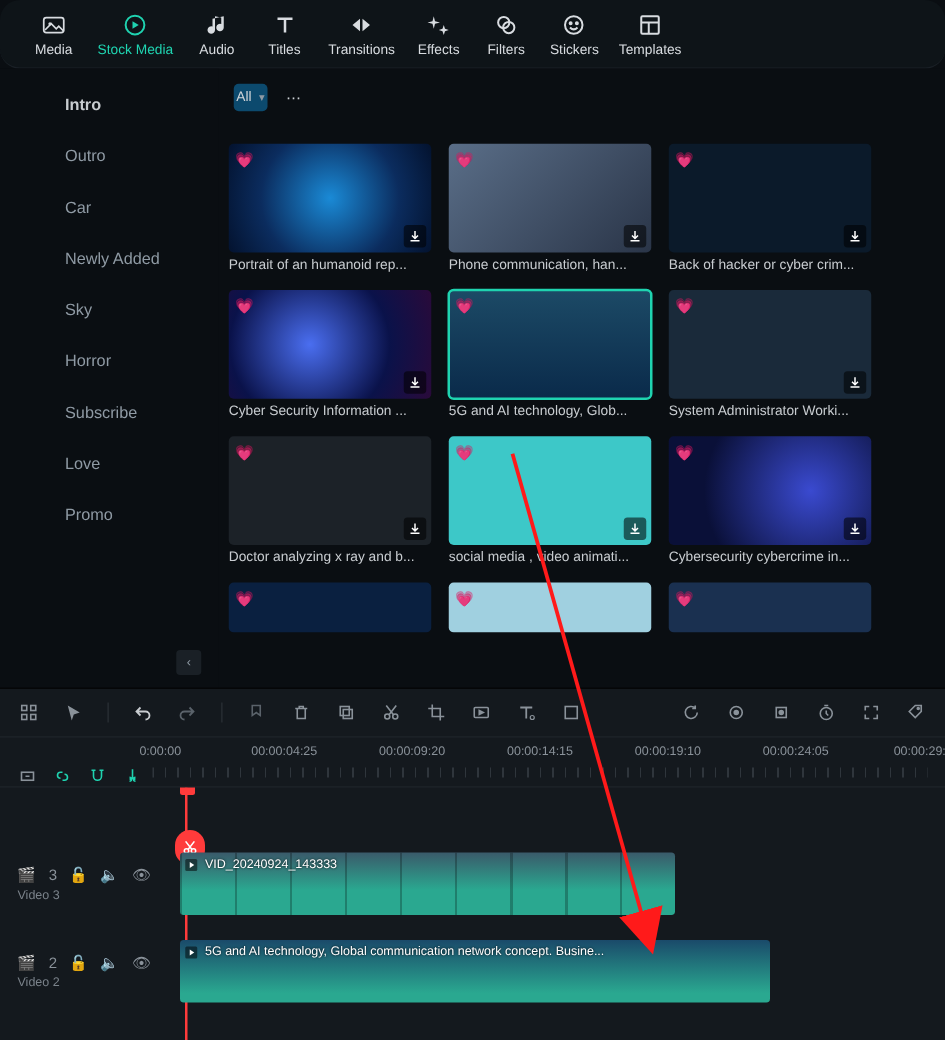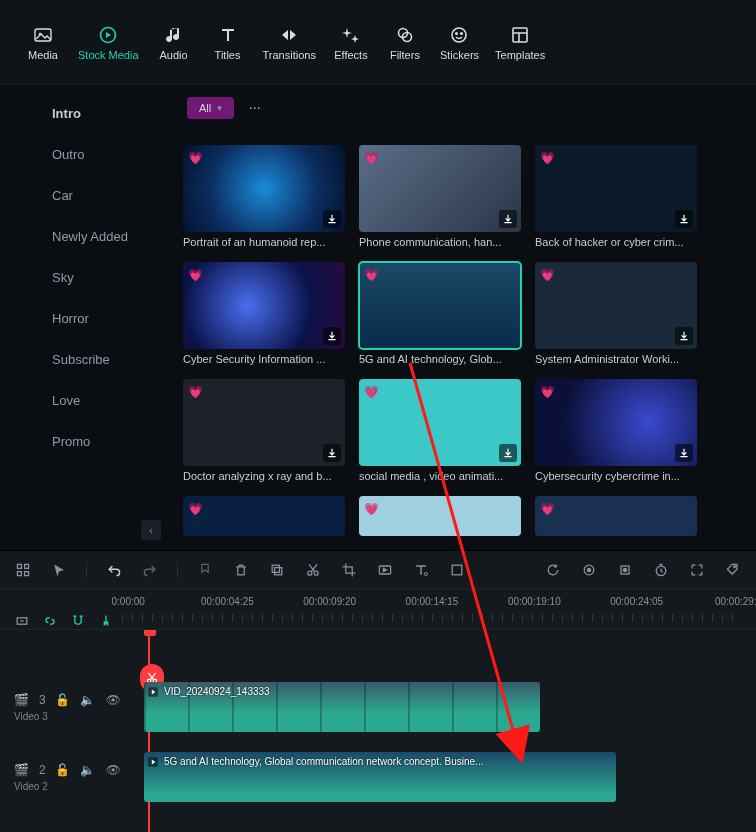--- a/index.html
+++ b/index.html
@@ -1,38 +1,38 @@
 <!DOCTYPE html>
 <html><head>
 <meta charset="utf-8">
 <style>
 * { margin: 0; padding: 0; box-sizing: border-box; }
 body { background: #0a0e12; color: #d0d4d8; font-family: -apple-system, BlinkMacSystemFont, "Segoe UI", Arial, sans-serif; font-size: 12px; width: 756px; height: 832px; overflow: hidden; display: flex; flex-direction: column; }
 
 
-.topnav { display: flex; gap: 4px; padding: 23px 18px; background: #0e1418; border-bottom: 1px solid #1a2026; }
+.topnav { display: flex; gap: 4px; padding: 8px 18px; background: #0e1418; border-bottom: 1px solid #1a2026; border-radius: 16px; }
 .topnav .nav-item { display: flex; flex-direction: column; align-items: center; gap: 4px; padding: 2px 6px 0; cursor: pointer; color: #d8dce0; min-width: 50px; }
 .topnav .nav-item .ico { width: 20px; height: 20px; display: flex; align-items: center; justify-content: center; }
 .topnav .nav-item .lbl { font-size: 11px; }
 .topnav .nav-item.active { color: #1fd3b0; }
 
 
 .mid { display: flex; flex: 1; min-height: 0; background: #0a0e12; }
 .sidebar { width: 175px; background: #0a0e12; display: flex; flex-direction: column; position: relative; }
 .sidebar-list { display: flex; flex-direction: column; padding: 8px 0 0 0; overflow: hidden; margin-left: 24px; }
 .sidebar-list .item { padding: 13px 28px; color: #8f9aa4; cursor: pointer; font-size: 13px; }
 .sidebar-list .item.bold { font-weight: 600; color: #c8ccd0; }
 .sidebar-list .item.active { color: #1fd3b0; font-weight: 600; }
 .sidebar-collapse { position: absolute; bottom: 10px; right: 14px; width: 20px; height: 20px; background: #1a2026; border-radius: 3px; display: flex; align-items: center; justify-content: center; cursor: pointer; color: #8f9aa4; font-size: 10px; }
 
 .content { flex: 1; display: flex; flex-direction: column; min-width: 0; padding: 0 10px 0 4px; }
 .searchbar { display: flex; align-items: center; gap: 10px; padding: 12px 10px 12px 8px; }
 .searchwrap { flex: 1; display: flex; align-items: center; gap: 10px; background: transparent; padding: 2px 0; }
 .searchwrap input { background: transparent; border: none; outline: none; color: #8f9aa4; font-size: 12px; flex: 1; }
-.filterbtn { display: flex; align-items: center; gap: 6px; background: #701a75; padding: 5px 12px; border-radius: 4px; cursor: pointer; font-size: 11px; color: #d0d4d8; }
+.filterbtn { display: flex; align-items: center; gap: 6px; background: #0c4a6e; padding: 5px 2px; border-radius: 4px; cursor: pointer; font-size: 11px; color: #d0d4d8; }
 .filterbtn .chev { font-size: 9px; color: #8f9aa4; }
 .morebtn { cursor: pointer; width: 22px; height: 22px; display: flex; align-items: center; justify-content: center; color: #d0d4d8; }
 
 .grid { display: flex; flex-wrap: wrap; gap: 14px 14px; overflow: hidden; padding: 0 4px; }
 .card { width: 162px; display: flex; flex-direction: column; gap: 4px; }
 .thumb { width: 100%; height: 87px; border-radius: 4px; position: relative; overflow: hidden; }
 .card.half .thumb { height: 40px; }
 .card .title { font-size: 11px; color: #c8ccd0; white-space: nowrap; overflow: hidden; text-overflow: ellipsis; }
 .card.selected .thumb { outline: 2px solid #1fd3b0; outline-offset: -1px; }
 .gem { position: absolute; top: 4px; left: 4px; width: 18px; height: 18px; display: flex; align-items: center; justify-content: center; }

